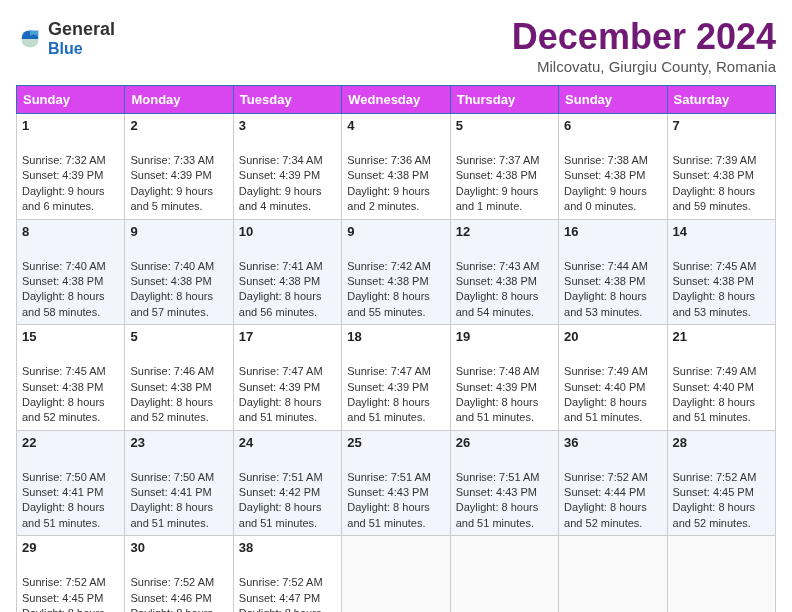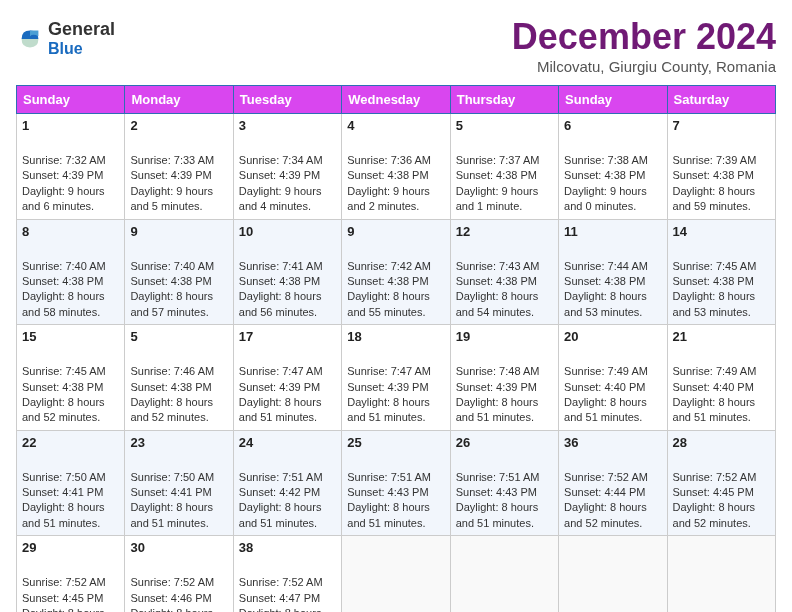--- a/index.html
+++ b/index.html
@@ -201,21 +201,21 @@
           Sunrise: 7:42 AM<br>Sunset: 4:38 PM<br>Daylight: 8 hours and 55 minutes.
         </div>
       </td>
         <td>
         <span class="day-number">12</span>
         <div class="day-info">
           Sunrise: 7:43 AM<br>Sunset: 4:38 PM<br>Daylight: 8 hours and 54 minutes.
         </div>
       </td>
         <td>
-        <span class="day-number">11</span>
+        <span class="day-number">16</span>
         <div class="day-info">
           Sunrise: 7:44 AM<br>Sunset: 4:38 PM<br>Daylight: 8 hours and 53 minutes.
         </div>
       </td>
         <td>
         <span class="day-number">14</span>
         <div class="day-info">
           Sunrise: 7:45 AM<br>Sunset: 4:38 PM<br>Daylight: 8 hours and 53 minutes.
         </div>
       </td>

